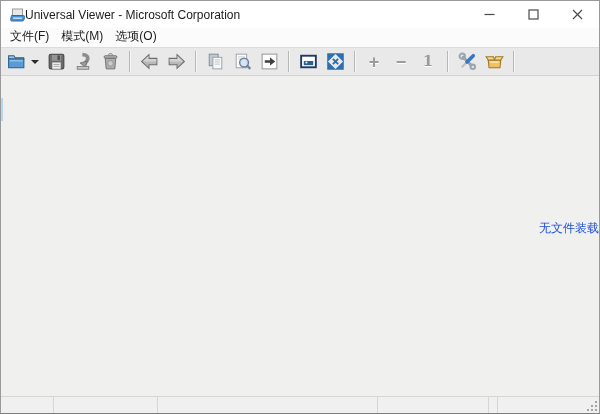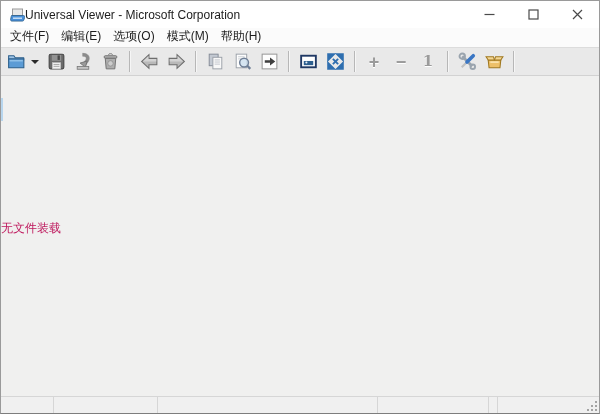--- a/index.html
+++ b/index.html
@@ -77,21 +77,21 @@
   .main {
     flex:1 1 auto; background:#f0f0ef; position:relative;
   }
   .edge-highlight {
     position:absolute; left:0; top:22px; width:2px; height:23px;
     background:#b8d6ee;
   }
   .empty-message {
     position:absolute; left:0; right:0; top:47.5%;
     transform:translateY(-50%);
-    text-align:left; font-size:12px; color:#be185d;
+    text-align:right; font-size:12px; color:#1d4ed8;
   }
 
   
   .statusbar {
     height:17px; flex:0 0 auto;
     background:#f0f0f0;
     border-top:1px solid #d6d6d6;
     display:flex; position:relative;
   }
   .status-panel {
@@ -131,24 +131,22 @@
       <div class="win-btn">
         <svg width="11" height="11" viewBox="0 0 11 11">
             <path d="M1 1 L10 10 M10 1 L1 10" stroke="#4a4a4a" stroke-width="1.2"></path>
           </svg>
       </div>
     </div>
   </div>
 
   <div class="menubar">
     <span class="menu-item">文件(F)</span>
-    <span class="menu-item">编辑(E)</span>
+    <span class="menu-item">模式(M)</span>
     <span class="menu-item">选项(O)</span>
-    <span class="menu-item">模式(M)</span>
-    <span class="menu-item">帮助(H)</span>
   </div>
 
   <div class="toolbar">
 
     <div class="tb-btn split">
       <svg width="21" height="21" viewBox="0 0 20 20">
         <path d="M2.5 4.5 h5 l1.3 2 h8 v2 h-14.3 z" fill="#9dc3e6" stroke="#2c5f8a" stroke-width="1"></path>
         <path d="M2.5 7.5 h14.5 v8.5 h-14.5 z" fill="#5b9bd5" stroke="#2c5f8a" stroke-width="1"></path>
         <rect x="3.5" y="8.5" width="12.5" height="1.5" fill="#8fc0e8"></rect>
       </svg>

